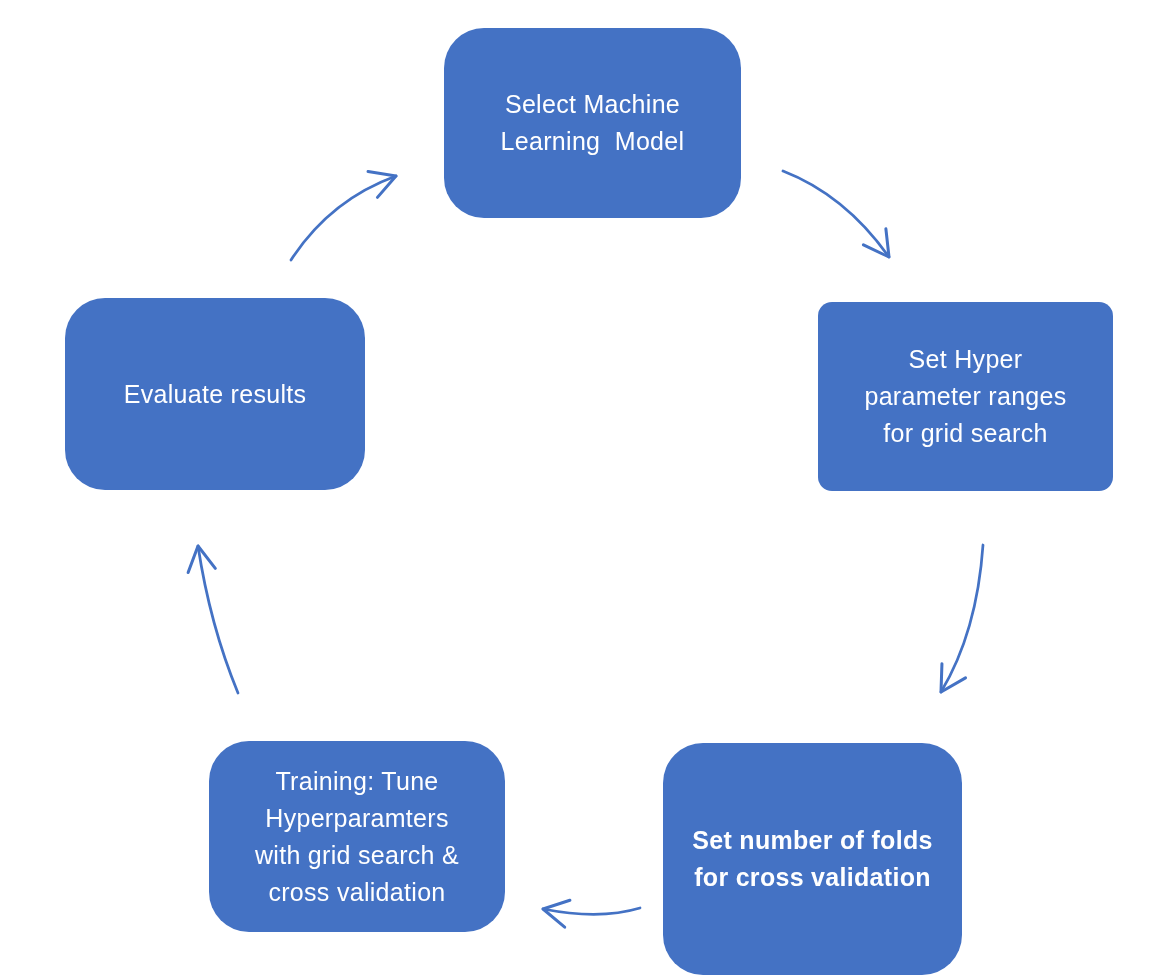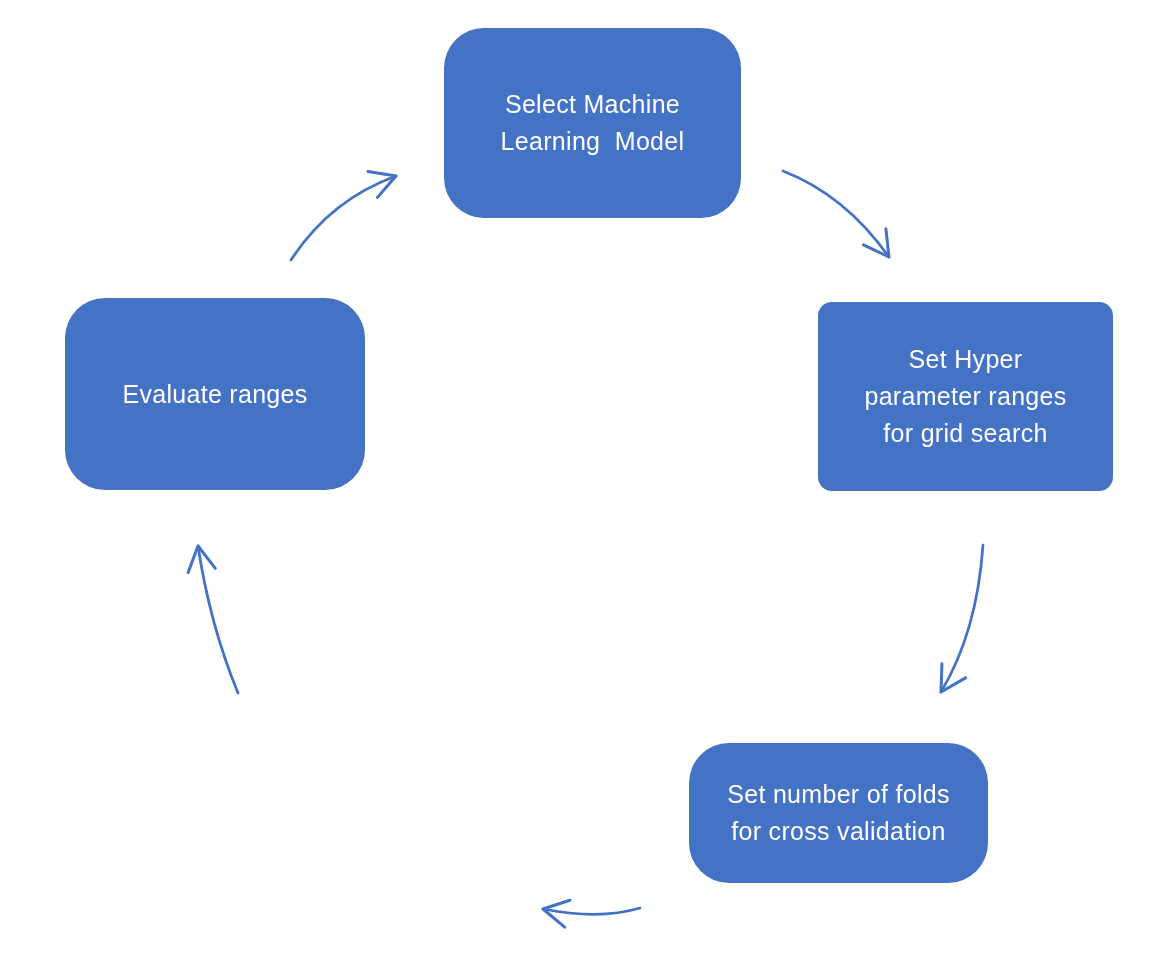--- a/index.html
+++ b/index.html
@@ -28,21 +28,21 @@
   .node-label {
     color: #ffffff;
     font-size: 25px;
     line-height: 37px;
     text-align: center;
     white-space: pre-wrap;
     letter-spacing: 0.3px;
   }
   .n1 { left: 444px; top: 28px;  width: 297px; height: 190px; }
   .n2 { left: 818px; top: 302px; width: 295px; height: 189px; border-radius: 14px; }
-  .n3 { left: 689px; top: 743px; width: 299px; height: 140px; }
+  .n3 { left: 663px; top: 743px; width: 299px; height: 232px; font-weight: bold; }
   .n4 { left: 209px; top: 741px; width: 296px; height: 191px; }
   .n5 { left: 65px;  top: 298px; width: 300px; height: 192px; }
   .arrows-layer {
     position: absolute;
     left: 0; top: 0;
     width: 1173px;
     height: 977px;
     pointer-events: none;
   }
 </style>
@@ -73,18 +73,24 @@
     <span class="node-label">Set Hyper
 parameter ranges
 for grid search</span>
   </div>
 
   <div class="node n3">
     <span class="node-label">Set number of folds
 for cross validation</span>
   </div>
 
+  <div class="node n4">
+    <span class="node-label">Training: Tune
+Hyperparamters
+with grid search &amp;
+cross validation</span>
+  </div>
 
   <div class="node n5">
-    <span class="node-label">Evaluate ranges</span>
+    <span class="node-label">Evaluate results</span>
   </div>
 
 </div>
 
 </body></html>

